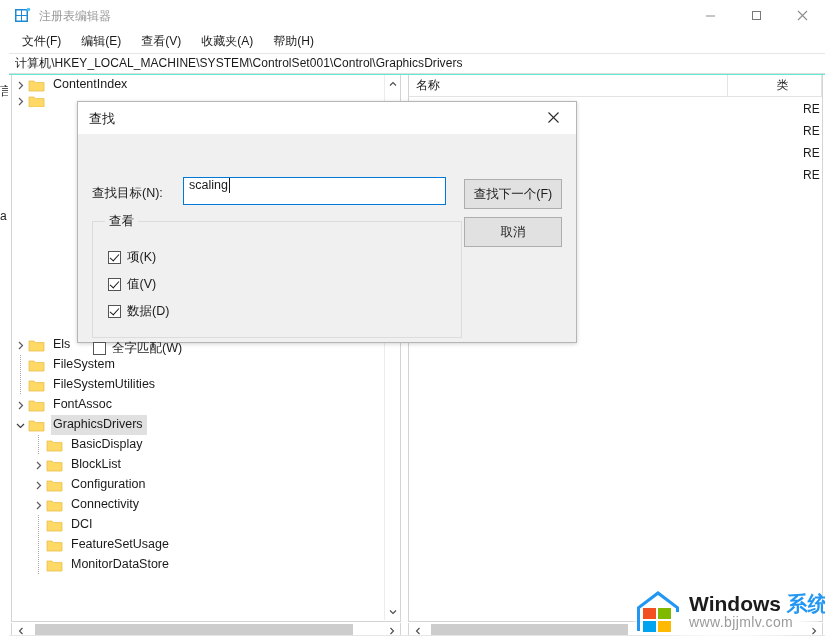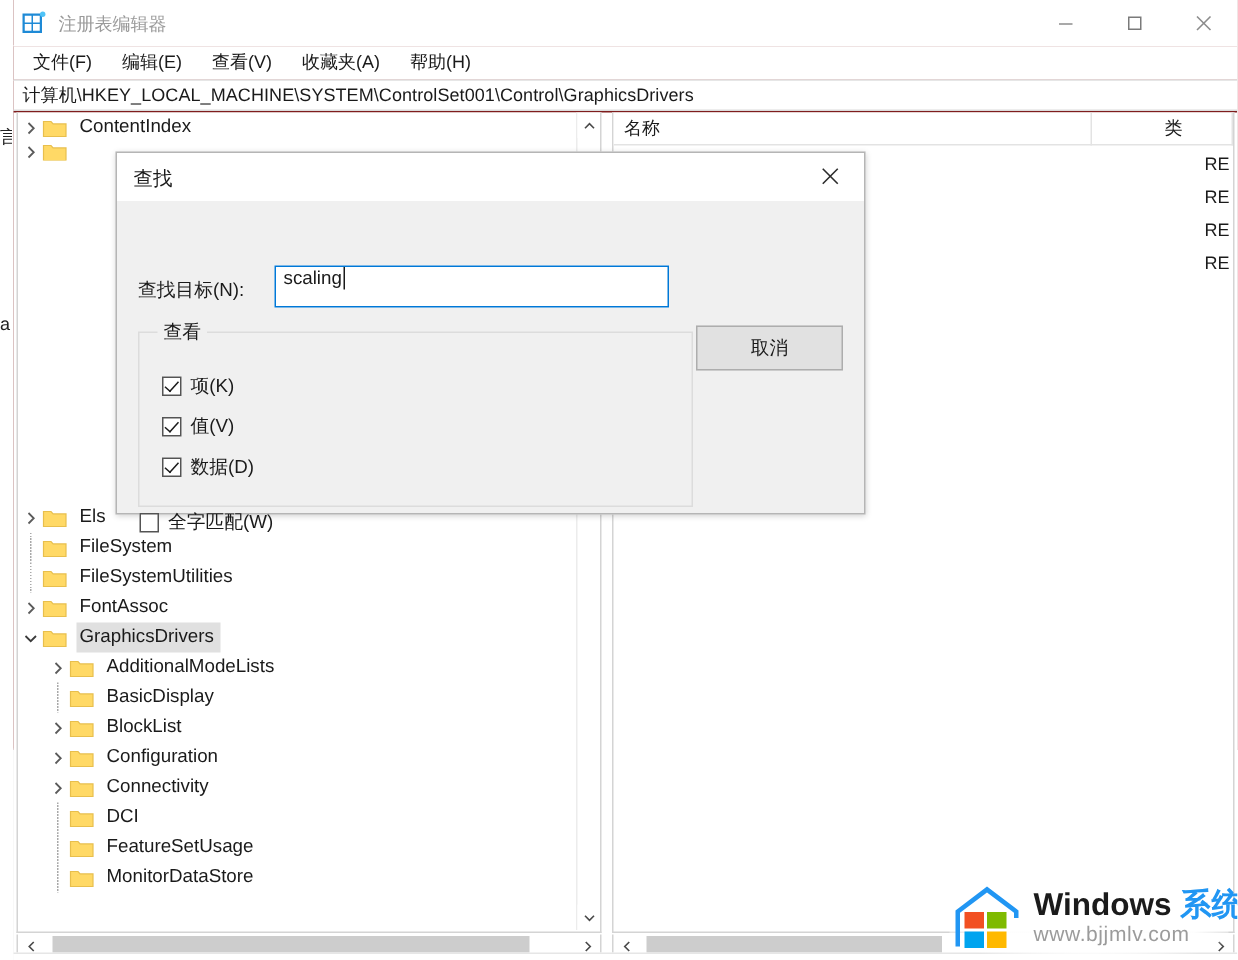--- a/index.html
+++ b/index.html
@@ -36,21 +36,21 @@
     overflow: hidden;
     width: 8px;
     white-space: nowrap;
   }
 
   
   .window {
     position: absolute;
     left: 9px; top: 0px;
     width: 816px; height: 500px;
-    background: #7f1d1d;
+    background: #5eead4;
     border: 1px solid #cfcfcf;
     border-left: none; border-top: none; border-right: none;
   }
 
   
   .titlebar {
     position: relative;
     height: 31px;
     background: #ffffff;
     border-bottom: 1px solid #ffffff;
@@ -580,33 +580,20 @@
                 </svg>
             </span>
             <span class="folder">
               <svg width="18" height="15" viewBox="0 0 18 15">
                   <path d="M1 3 L6 3 L7.4 4.6 L16 4.6 L16 13 L1 13 Z" fill="#ffd966" stroke="#e8bf4d" stroke-width="0.8"></path>
                 </svg>
             </span>
             <span class="tree-label">GraphicsDrivers</span>
           </div>
 
-          <div class="tree-row" style="padding-left:18px;">
-            <span class="twisty">
-              <svg width="9" height="9" viewBox="0 0 9 9">
-                  <polyline points="3,1 6.5,4.5 3,8" fill="none" stroke="#5b5b5b" stroke-width="1.2"></polyline>
-                </svg>
-            </span>
-            <span class="folder">
-              <svg width="18" height="15" viewBox="0 0 18 15">
-                  <path d="M1 3 L6 3 L7.4 4.6 L16 4.6 L16 13 L1 13 Z" fill="#ffd966" stroke="#e8bf4d" stroke-width="0.8"></path>
-                </svg>
-            </span>
-            <span class="tree-label">AdditionalModeLists</span>
-          </div>
 
           <div class="tree-row" style="padding-left:18px;">
             <span class="dots"></span>
             <span class="folder">
               <svg width="18" height="15" viewBox="0 0 18 15">
                   <path d="M1 3 L6 3 L7.4 4.6 L16 4.6 L16 13 L1 13 Z" fill="#ffd966" stroke="#e8bf4d" stroke-width="0.8"></path>
                 </svg>
             </span>
             <span class="tree-label">BasicDisplay</span>
           </div>
@@ -794,20 +781,21 @@
             <span class="cbox checked"></span>
             <span>数据(D)</span>
           </div>
         </div>
 
         <div class="cb-wholeword">
           <span class="cbox"></span>
           <span>全字匹配(W)</span>
         </div>
 
+        <div class="dlg-btn btn-findnext">查找下一个(F)</div>
         <div class="dlg-btn btn-cancel">取消</div>
       </div>
     </div>
 
   </div>
 
   <div class="watermark">
     <span class="wm-logo">
       <svg width="50" height="46" viewBox="0 0 50 46">
         <path d="M25 3 L46 19 L46 24 L43 24 L43 20.5 L25 7 L7 20.5 L7 43 L4 43 L4 19 Z" fill="#2196f3"></path>

